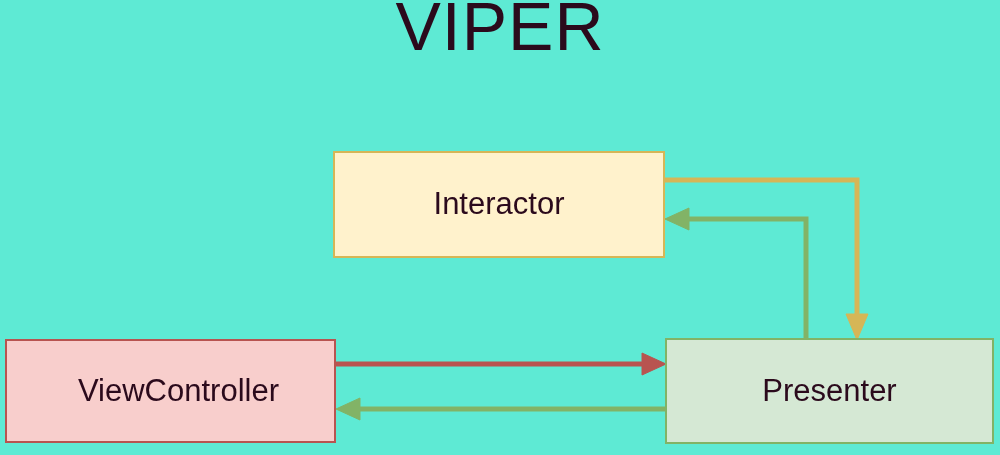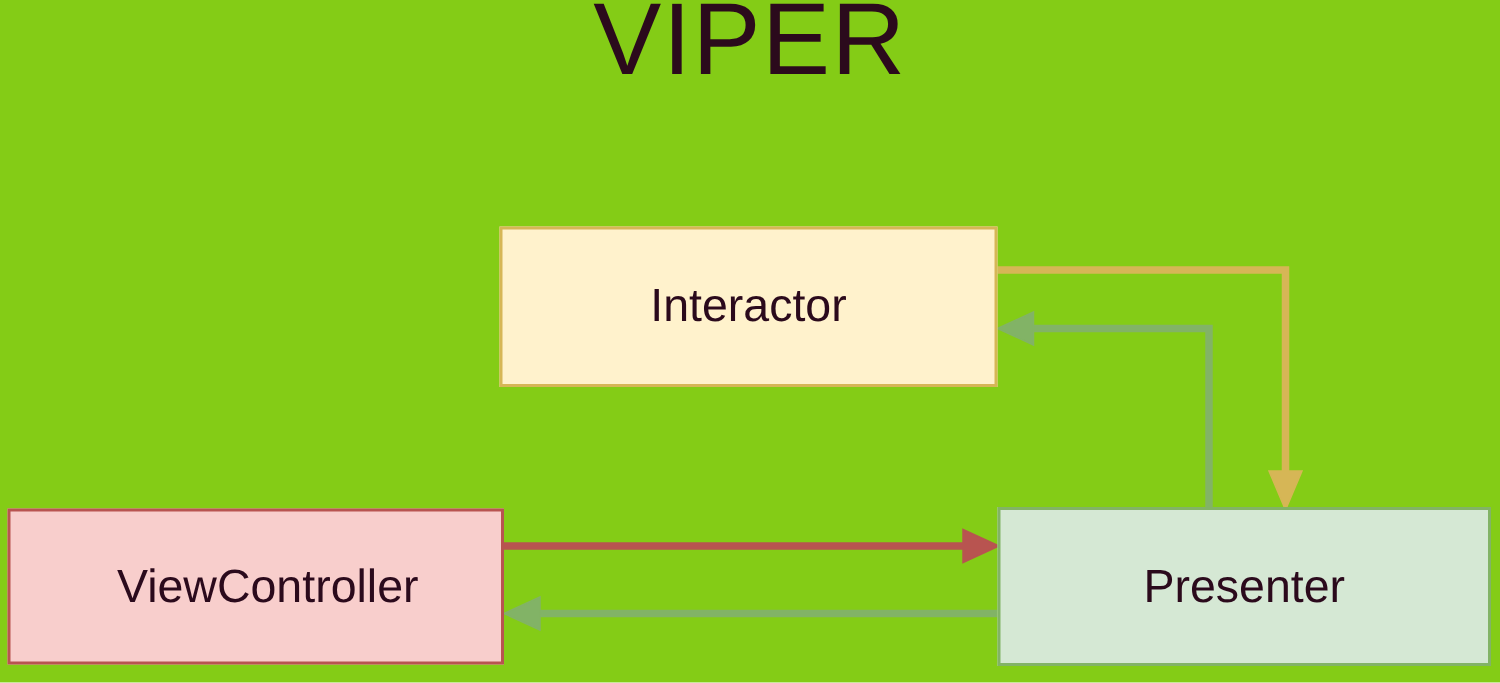--- a/index.html
+++ b/index.html
@@ -7,21 +7,21 @@
     padding: 0;
     background: #ffffff;
   }
   body {
     font-family: "Liberation Sans", sans-serif;
   }
   #canvas {
     position: relative;
     width: 1000px;
     height: 455px;
-    background: #84cc16;
+    background: #5eead4;
     overflow: hidden;
   }
   .diagram-title {
     position: absolute;
     left: 0;
     top: -8px;
     width: 1000px;
     text-align: center;
     font-family: "Liberation Sans", sans-serif;
     font-size: 68px;

